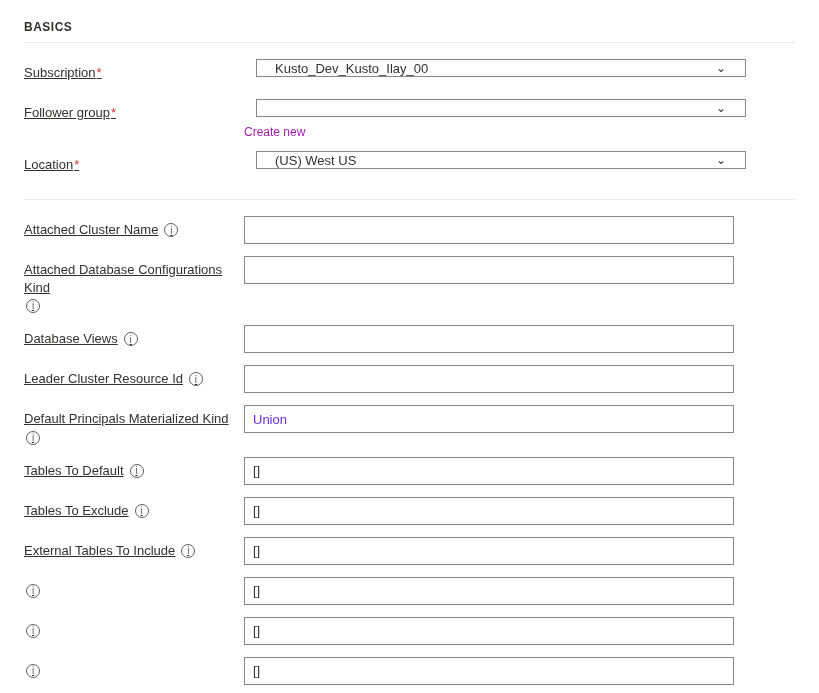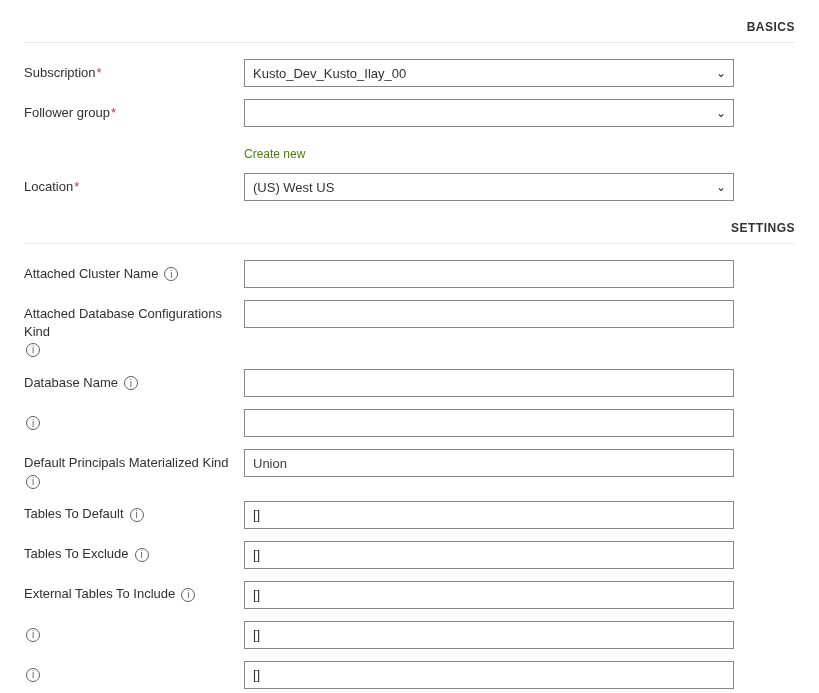--- a/index.html
+++ b/index.html
@@ -9,43 +9,43 @@
       color: #333;
       background: #fff;
       padding: 20px 24px;
     }
     .section-title {
       font-weight: 700;
       font-size: 12px;
       color: #323130;
       letter-spacing: 0.5px;
       margin-bottom: 8px;
-      text-align: right;
     }
     .divider {
       border: none;
       border-top: 1px solid #edebe9;
       margin-bottom: 16px;
     }
     .form-row {
       display: flex;
       align-items: flex-start;
       margin-bottom: 12px;
       min-height: 28px;
     }
     .form-label {
       width: 220px;
       min-width: 220px;
       padding-top: 5px;
       font-size: 13px;
       color: #323130;
       display: flex;
-      align-items: center;
+      align-items: flex-end;
       gap: 4px;
       flex-wrap: wrap;
+      text-decoration: underline;
     }
     .form-label .required {
       color: #d13438;
       margin-left: 1px;
     }
     .info-icon {
       display: inline-flex;
       align-items: center;
       justify-content: center;
       width: 14px;
@@ -62,56 +62,57 @@
     .form-control {
       flex: 1;
       max-width: 490px;
     }
     .input-field {
       width: 100%;
       height: 28px;
       border: 1px solid #8a8886;
       padding: 0 8px;
       font-size: 13px;
-      color: #404040;
+      color: #6d28d9;
       outline: none;
       background: #fff;
     }
     .select-wrapper {
       position: relative;
       width: 100%;
     }
     .select-field {
       width: 100%;
-      height: 28px;
+      height: 18px;
       border: 1px solid #8a8886;
-      padding: 0 8px;
+      padding: 0 18px;
       font-size: 13px;
       color: #323130;
       outline: none;
       background: #fff;
       appearance: none;
       cursor: pointer;
       padding-right: 30px;
+      margin-left: 12px;
     }
     .select-arrow {
       position: absolute;
       right: 8px;
       top: 50%;
       transform: translateY(-50%);
       pointer-events: none;
       color: #323130;
       font-size: 12px;
     }
     .create-new-link {
-      color: #4d7c0f;
+      color: #a21caf;
       font-size: 12px;
       text-decoration: none;
       display: block;
-      margin-top: 20px;
+      margin-top: 8px;
       cursor: pointer;
     }
     .array-input {
       width: 100%;
       height: 28px;
       border: 1px solid #8a8886;
       padding: 0 8px;
       font-size: 13px;
       color: #323130;
       outline: none;
@@ -184,21 +185,20 @@
         <select class="select-field">
           <option value="(US) West US">(US) West US</option>
         </select>
         <span class="select-arrow">⌄</span>
       </div>
     </div>
   </div>
 </div>
 
 <div class="settings-section">
-  <div class="section-title">SETTINGS</div>
   <hr class="divider">
 
   <div class="form-row">
     <div class="form-label">
       <span>Attached Cluster Name</span>
       <span class="info-icon">i</span>
     </div>
     <div class="form-control">
       <input type="text" class="input-field" value="" style="">
     </div>
@@ -211,30 +211,31 @@
         <span class="info-icon">i</span>
       </span>
     </div>
     <div class="form-control">
       <input type="text" class="input-field" value="" style="">
     </div>
   </div>
 
   <div class="form-row">
     <div class="form-label">
-      <span>Database Name</span>
+      <span>Database Views</span>
       <span class="info-icon">i</span>
     </div>
     <div class="form-control">
       <input type="text" class="input-field" value="" style="">
     </div>
   </div>
 
   <div class="form-row">
     <div class="form-label">
+      <span>Leader Cluster Resource Id</span>
       <span class="info-icon">i</span>
     </div>
     <div class="form-control">
       <input type="text" class="input-field" value="" style="">
     </div>
   </div>
 
   <div class="form-row">
     <div class="form-label">
       <span class="label-line">

